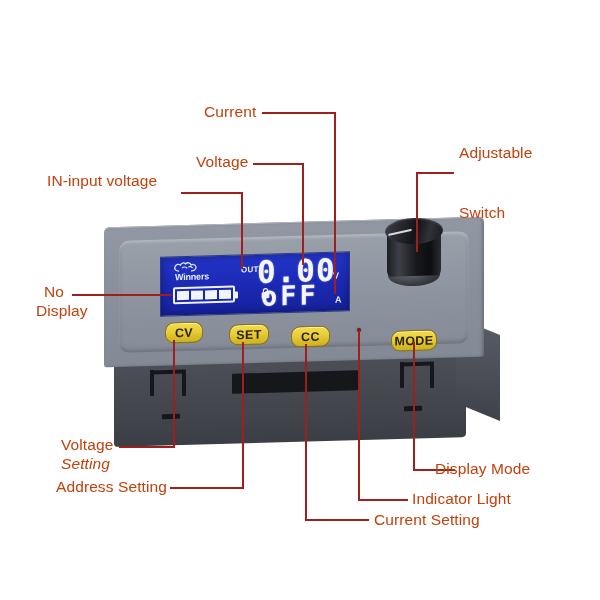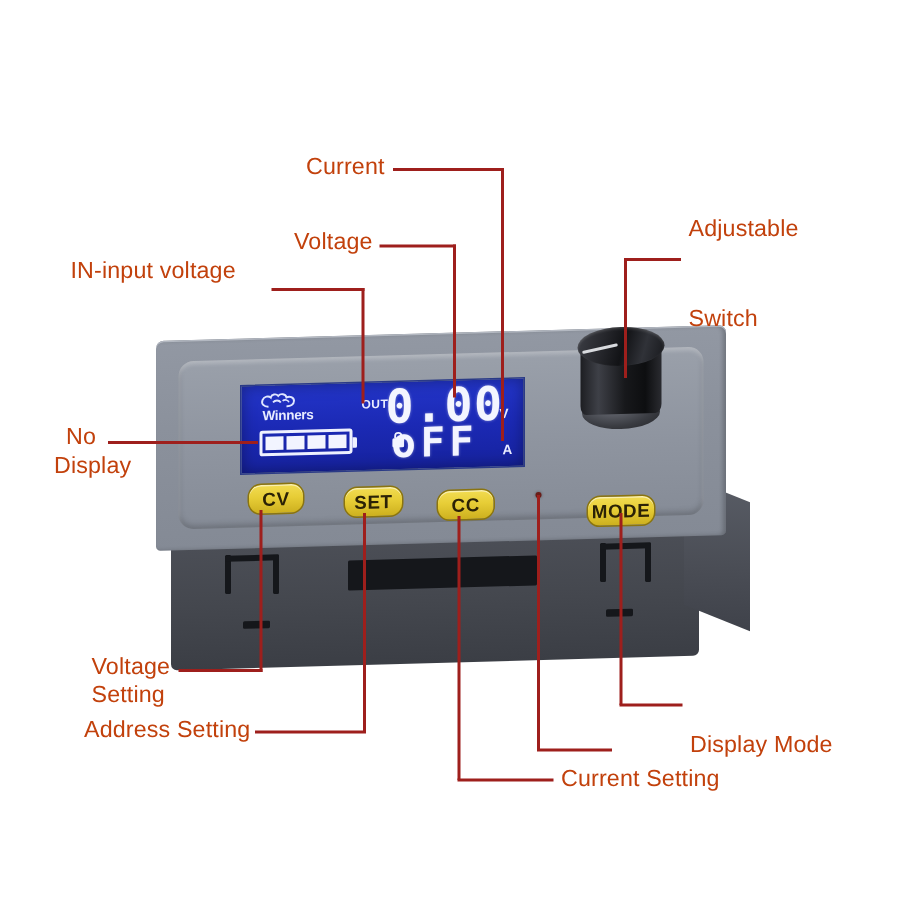--- a/index.html
+++ b/index.html
@@ -267,22 +267,23 @@
 
   <div class="ann lg" style="left:47px;top:172px;">IN-input voltage</div>
 
   <div class="ann lg" style="left:459px;top:144px;">Adjustable</div>
   <div class="ann lg" style="left:459px;top:179px;margin-top:25px;">Switch</div>
 
   <div class="ann lg" style="left:44px;top:283px;">No</div>
   <div class="ann lg" style="left:36px;top:302px;">Display</div>
 
   <div class="ann lg" style="left:61px;top:436px;">Voltage</div>
-  <div class="ann lg" style="left:61px;top:455px;">Setting</div>
+  <div class="ann lg" style="left:61px;top:455px;font-style:italic;">Setting</div>
 
   <div class="ann lg" style="left:56px;top:478px;">Address Setting</div>
 
   <div class="ann lg" style="left:374px;top:511px;">Current Setting</div>
 
-
-  <div class="ann lg" style="left:460px;top:460px;margin-top:28px;">Display Mode</div>
+  <div class="ann lg" style="left:412px;top:490px;">Indicator Light</div>
+
+  <div class="ann lg" style="left:435px;top:460px;">Display Mode</div>
 
 </div>
 
 </body></html>

